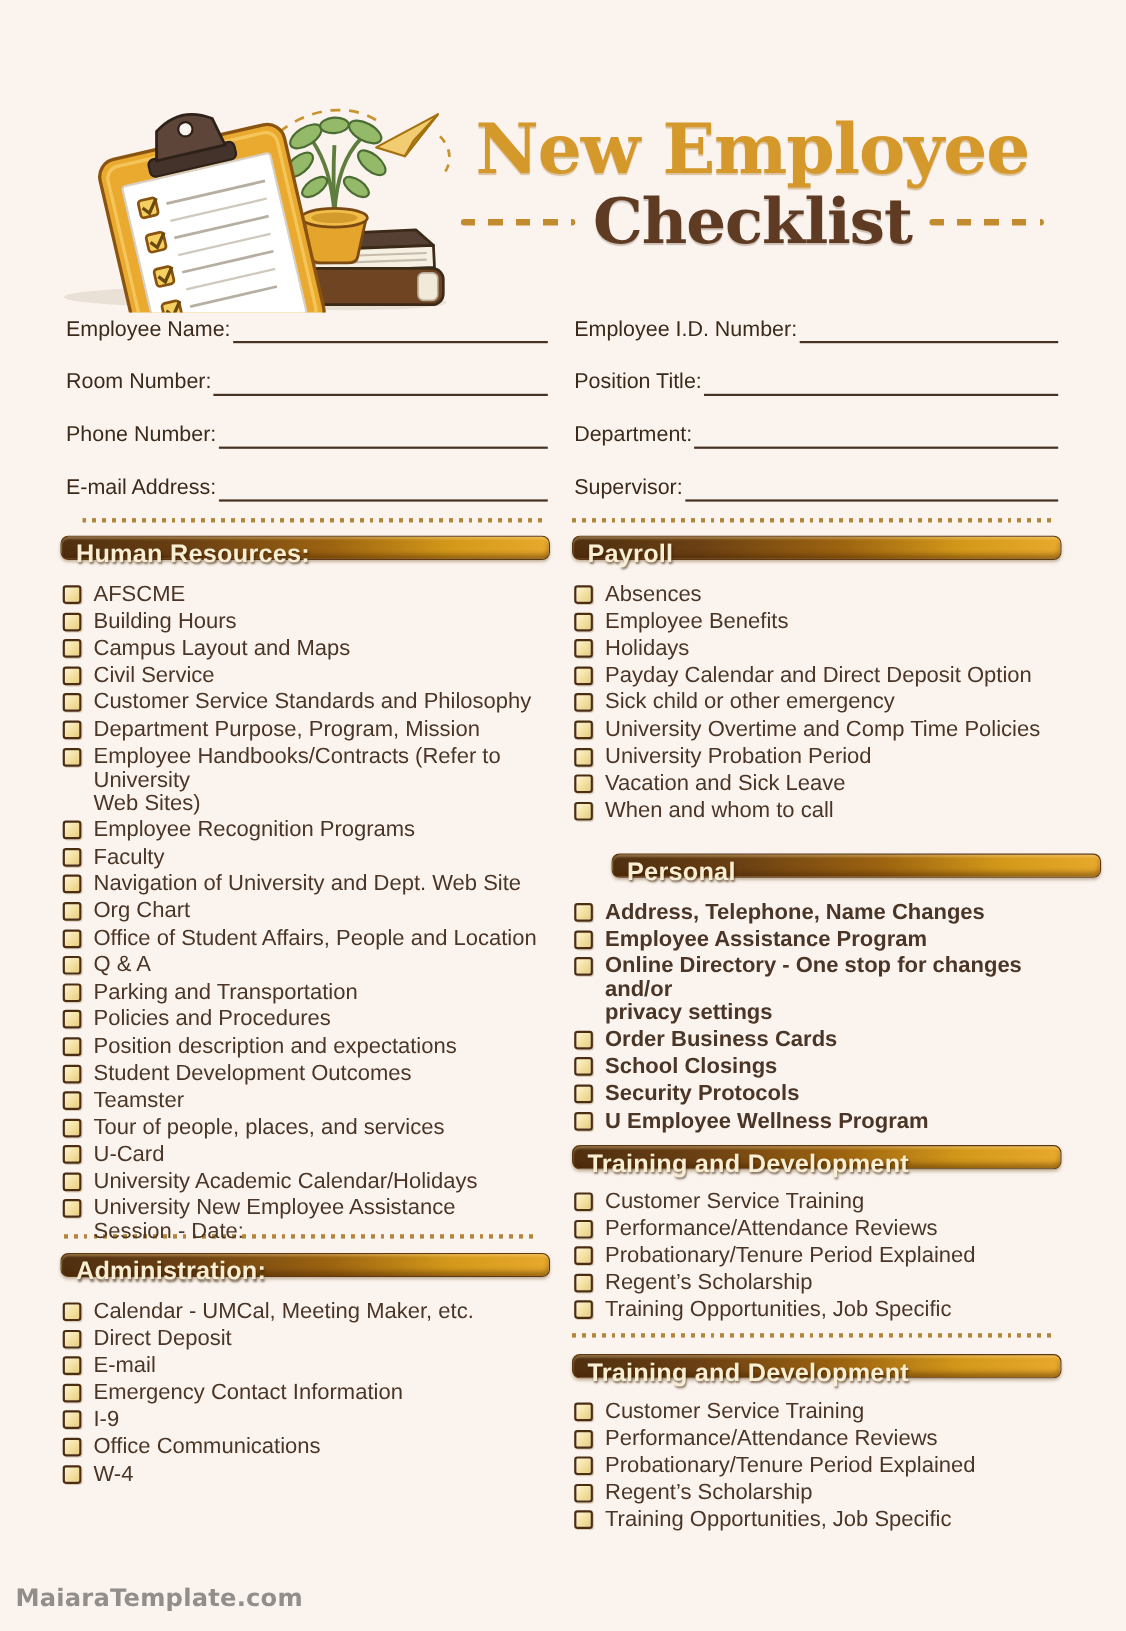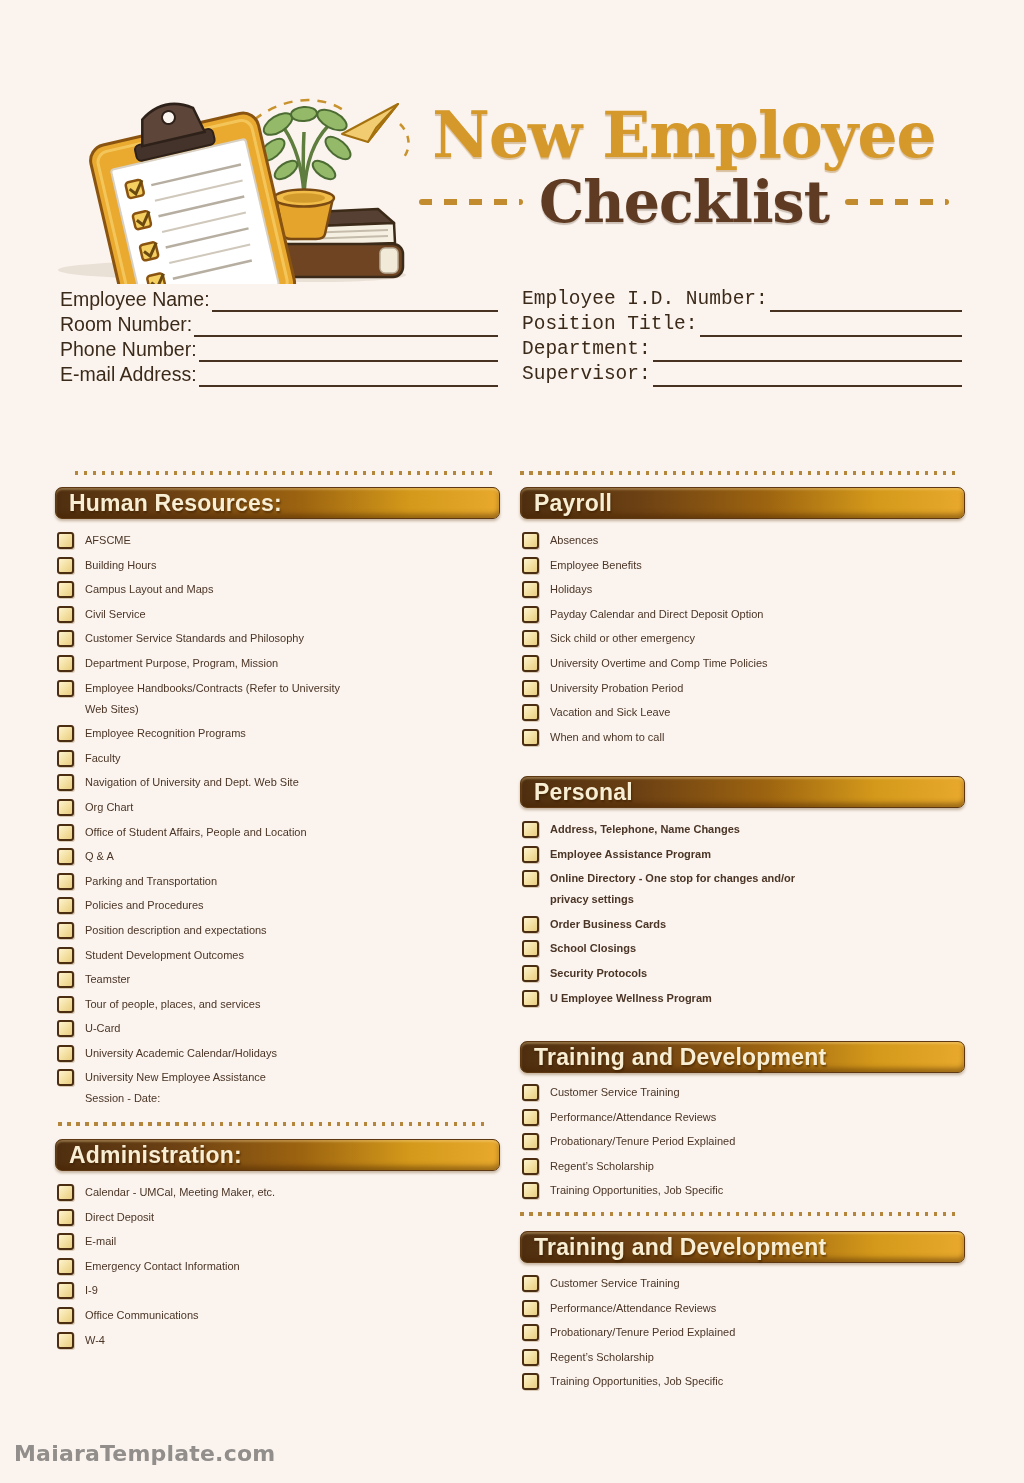--- a/index.html
+++ b/index.html
@@ -17,64 +17,64 @@
     color:#d5982a;text-shadow:0 2px 1px rgba(154,98,12,.35);letter-spacing:-1px;
   }
   .title-line2{display:flex;align-items:center;justify-content:center;gap:16px;margin-top:4px;}
   .title-line2 .word{
     font-family:"DejaVu Serif",serif;font-weight:700;font-size:57px;line-height:1.05;
     color:#5e3b22;text-shadow:0 2px 1px rgba(62,36,14,.25);letter-spacing:-1px;
   }
   .dashes{height:6px;width:104px;border-radius:3px;
     background:repeating-linear-gradient(90deg,#c28c2e 0 13px,transparent 13px 25px);}
   
-  .form-col{position:absolute;top:287px;display:flex;flex-direction:column;}
+  .form-col{position:absolute;top:287px;display:flex;flex-direction:column;gap:23px;}
   .form-col.left{left:60px;width:438px;}
-  .form-col.right{left:522px;width:440px;font-family:Liberation Mono, monospace;}
+  .form-col.right{left:522px;width:440px;}
   .form-row{display:flex;height:25px;}
   .form-label{font-size:19.5px;font-weight:400;color:#3b2a1a;white-space:nowrap;line-height:25px;}
   .form-line{flex:1;border-bottom:2px solid #473121;margin-left:2px;}
   .dotted{position:absolute;height:3.5px;
     background:repeating-linear-gradient(90deg,#b3863b 0 3.5px,transparent 3.5px 9px);}
   .dot-top-left{left:75px;top:471px;width:418px;}
   .dot-top-right{left:520px;top:471px;width:440px;}
   .dot-mid-left{left:58px;top:1122px;width:430px;}
   .dot-mid-right{left:520px;top:1212px;width:438px;}
   
   .bar{
-    position:absolute;height:32px;border-radius:7px;
+    position:absolute;height:22px;border-radius:7px;
     background:linear-gradient(90deg,#4f2f10 0%,#6b4013 26%,#9c6310 55%,#d4991a 80%,#e8a92c 100%);
     border:1px solid #5d3812;box-sizing:border-box;
     box-shadow:0 2px 3px rgba(92,54,6,.35), inset 0 2px 2px rgba(255,226,160,.35), inset 0 -4px 5px rgba(70,36,0,.45);
   }
   .bar span{
     display:block;line-height:30px;padding-left:13px;
     font-size:23px;font-weight:700;color:#f8eed3;
     text-shadow:1px 2px 2px rgba(58,30,2,.6);letter-spacing:.2px;
   }
   .bar.l{left:55px;width:445px;}
   .bar.r{left:520px;width:445px;}
   .bar-hr{top:487px;} .bar-admin{top:1139px;width:442px;}
-  .bar-payroll{top:487px;} .bar-personal{top:776px;}
+  .bar-payroll{top:487px;} .bar-personal{top:776px;margin-left:36px;}
   .bar-td1{top:1041px;} .bar-td2{top:1231px;}
   
   ul.items{position:absolute;list-style:none;margin:0;padding:0;}
   ul.items.l{left:57px;width:445px;}
   ul.items.r{left:522px;width:445px;}
   .list-hr{top:530px;} .list-admin{top:1182px;}
   .list-payroll{top:530px;} .list-personal{top:819px;font-weight:bold;}
   .list-td1{top:1082px;} .list-td2{top:1273px;}
   li.item{display:flex;gap:11px;margin-bottom:3.6px;align-items:flex-start;}
   .checkbox{
     flex:none;width:17px;height:17px;box-sizing:border-box;margin-top:2px;
     border:2.5px solid #4b2d12;border-radius:3px;
     background:linear-gradient(135deg,#fdf4cf 0%,#f3dfa0 55%,#e9ce82 100%);
     box-shadow:1px 1px 0 rgba(120,80,20,.25);
   }
-  .item-label{font-size:11px;line-height:21px;color:#4a3526;white-space:pre-wrap;}
+  .item-label{font-size:20px;line-height:21px;color:#4a3526;white-space:pre-wrap;}
   
   .footer{position:absolute;left:14px;top:1441px;font-size:22px;font-weight:700;color:#918e8b;
     font-family:"DejaVu Sans",sans-serif;letter-spacing:.2px;}
 </style>
 </head>
 <body>
 
 <svg class="illustration" viewBox="0 0 368 208" xmlns="http://www.w3.org/2000/svg" aria-hidden="true">
 
   <ellipse cx="140" cy="194" rx="128" ry="9" fill="#ddd2c6" opacity="0.6"></ellipse>

